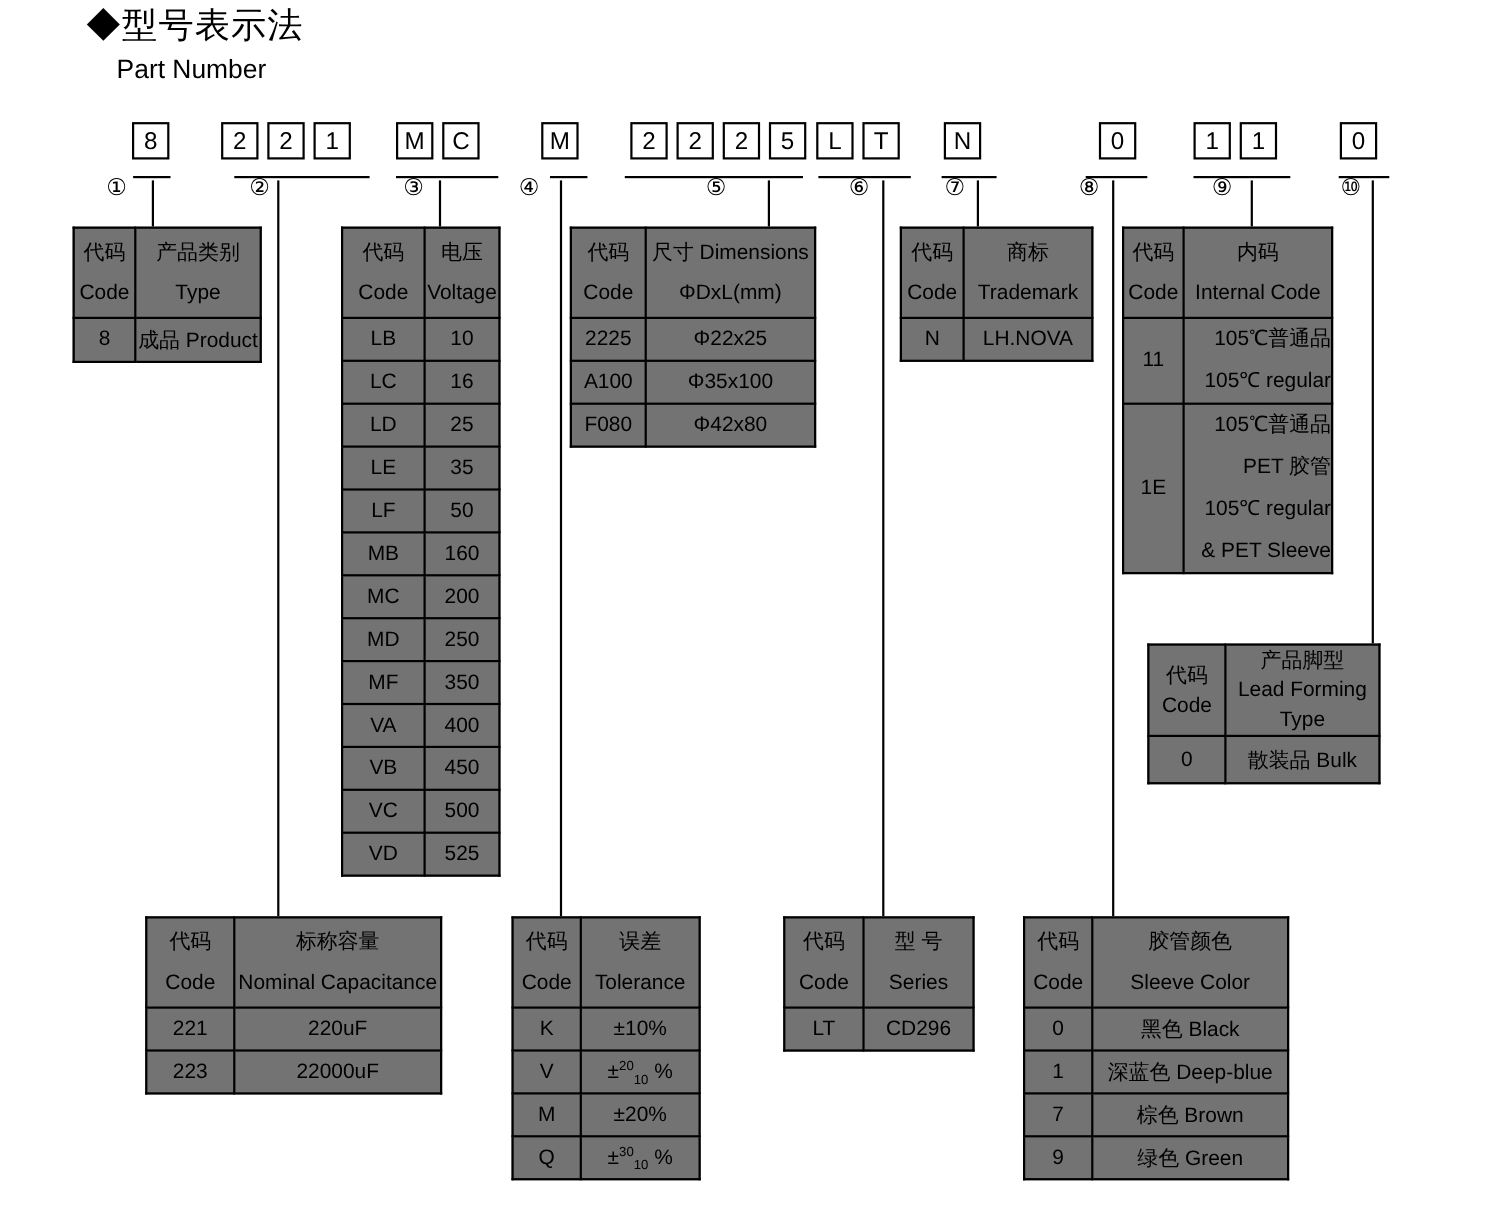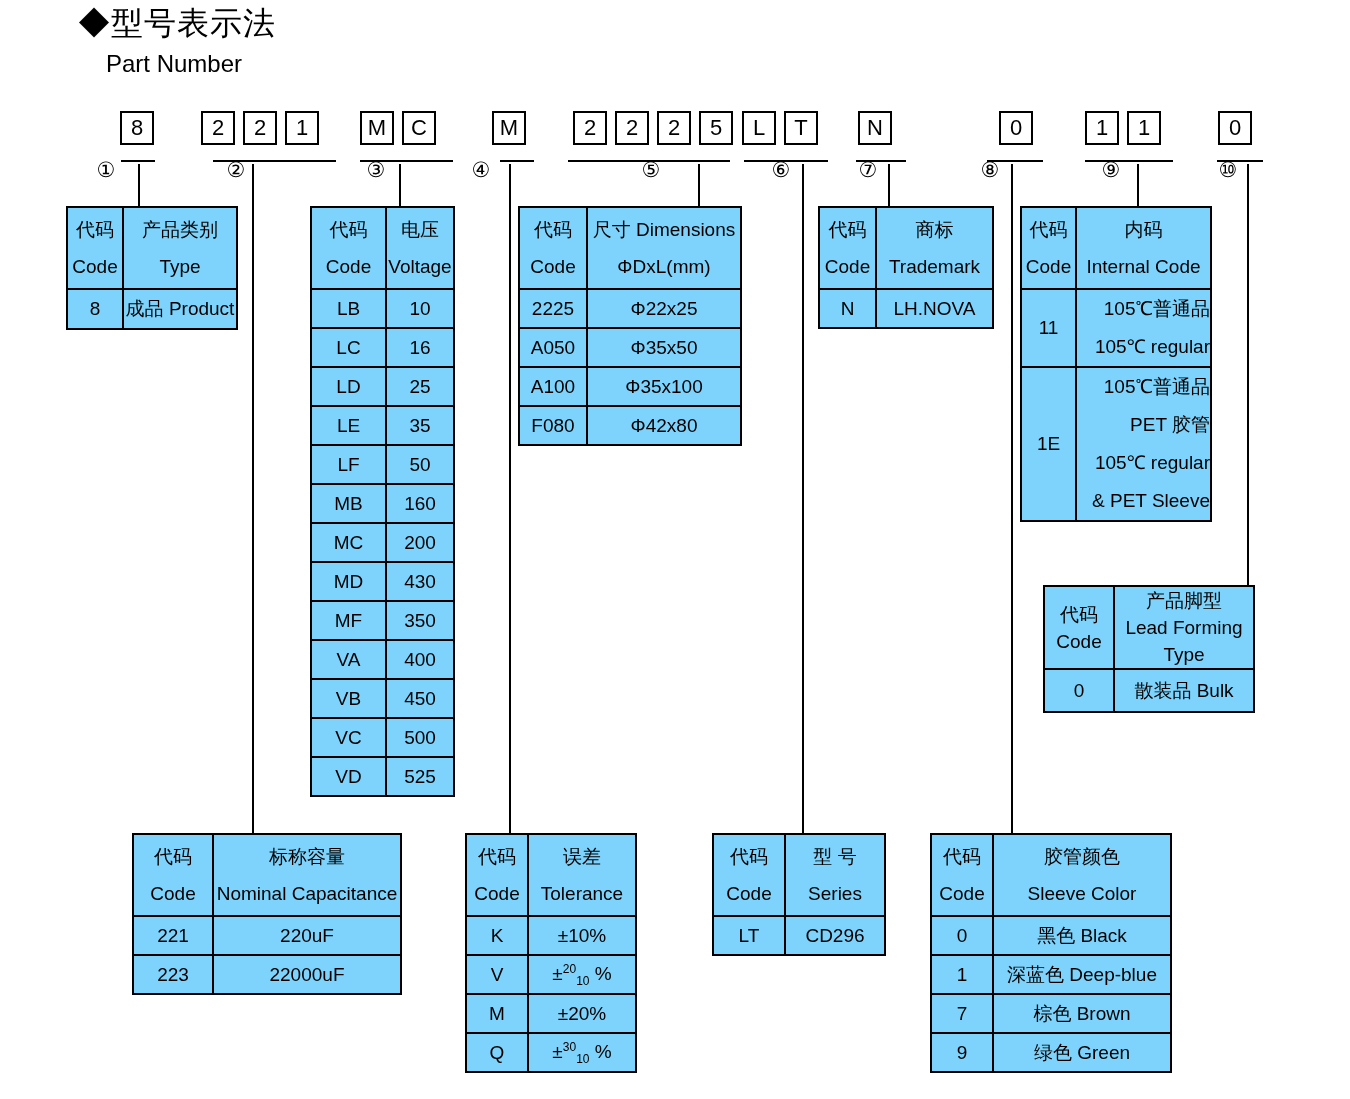--- a/index.html
+++ b/index.html
@@ -12,21 +12,21 @@
   .pn-group{position:absolute;top:111px;display:flex;gap:8px;}
   .pn-box{display:flex;align-items:center;justify-content:center;
           width:34px;height:34px;border:2px solid #000;font-size:22px;
           box-sizing:border-box;background:#fff;}
 
   .useg{position:absolute;top:160px;height:2px;background:#000;}
   .circ{position:absolute;top:158px;width:28px;text-align:center;font-size:21px;}
   .vline{position:absolute;width:2px;background:#000;}
 
   table.t{position:absolute;border-collapse:collapse;table-layout:fixed;
-          font-size:19px;text-align:center;background:#7dd3fc;}
+          font-size:19px;text-align:center;background:#737373;}
   table.t td{border:2px solid #000;padding:0;vertical-align:middle;overflow:hidden;}
   tr.hdr{height:82px;}
   .hl{line-height:37px;}
   .hl3{line-height:27px;}
   .cl{line-height:38px;text-align:right;}
   .r39{height:39px;} .r40{height:40px;} .r43{height:43px;}
   .r78{height:78px;} .r152{height:152px;}
   table.t sup{font-size:12px;vertical-align:7px;}
   table.t sub{font-size:12px;vertical-align:-5px;}
 </style>
@@ -172,21 +172,21 @@
       <tr class="r39">
           <td>MB</td>
           <td>160</td>
         </tr>
       <tr class="r39">
           <td>MC</td>
           <td>200</td>
         </tr>
       <tr class="r39">
           <td>MD</td>
-          <td>430</td>
+          <td>250</td>
         </tr>
       <tr class="r39">
           <td>MF</td>
           <td>350</td>
         </tr>
       <tr class="r39">
           <td>VA</td>
           <td>400</td>
         </tr>
       <tr class="r39">
@@ -216,24 +216,20 @@
             <div class="hl">Code</div>
           </td>
         <td>
             <div class="hl">尺寸 Dimensions</div>
             <div class="hl">ΦDxL(mm)</div>
           </td>
       </tr>
       <tr class="r39">
           <td>2225</td>
           <td>Φ22x25</td>
-        </tr>
-      <tr class="r39">
-          <td>A050</td>
-          <td>Φ35x50</td>
         </tr>
       <tr class="r39">
           <td>A100</td>
           <td>Φ35x100</td>
         </tr>
       <tr class="r39">
           <td>F080</td>
           <td>Φ42x80</td>
         </tr>
     </tbody>

